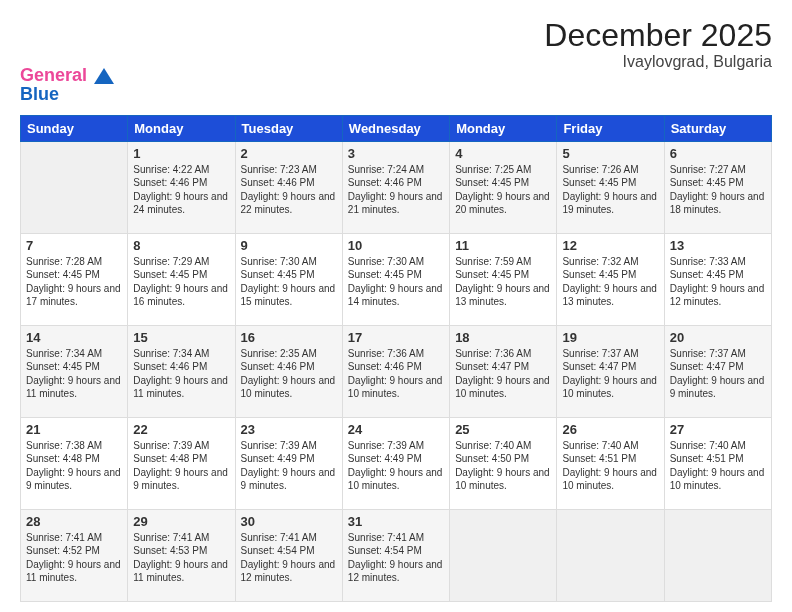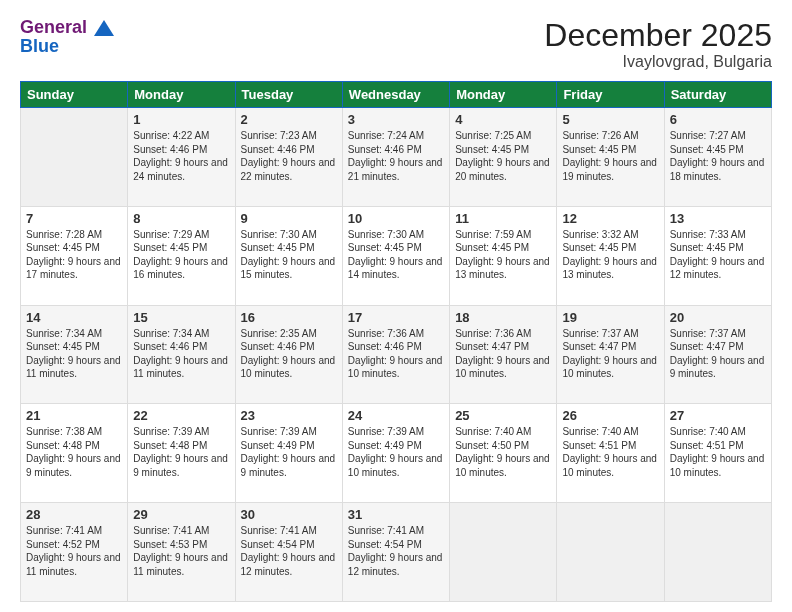--- a/index.html
+++ b/index.html
@@ -43,21 +43,21 @@
       color: #444;
     }
     .calendar {
       flex: 1;
       border: 1px solid #ccc;
       border-collapse: collapse;
       width: 100%;
       table-layout: fixed;
     }
     .calendar th {
-      background-color: #15803d;
+      background-color: #1d4ed8;
       color: #fff;
       text-align: left;
       padding: 5px 6px;
       font-size: 13px;
       font-weight: bold;
       border: 1px solid #1565c0;
     }
     .calendar td {
       vertical-align: top;
       padding: 4px 5px;
@@ -85,21 +85,21 @@
     .row-odd td { background: #f5f5f5; }
     .empty-cell { background: #f0f0f0 !important; }
   </style>
 </head>
 <body>
 
 <div class="page">
   <div class="header">
     <div class="logo">
       <div style="display:flex;align-items:center;gap:2px;">
-        <div style="font-size:18px;font-weight:bold;color:#701a75;line-height:1.1;">
+        <div style="font-size:18px;font-weight:bold;color:#ec4899;line-height:1.1;margin-top:48px;">
           <span>General</span>
           <svg style="display:inline-block;vertical-align:middle;margin-left:2px;" width="20" height="16" viewBox="0 0 20 16">
             <polygon points="0,16 10,0 20,16" fill="#1565c0"></polygon>
           </svg>
         </div>
       </div>
       <div style="font-size:18px;font-weight:bold;color:#1565c0;margin-top:-2px;">Blue</div>
     </div>
     <div class="title-block">
       <h1>December 2025</h1>
@@ -163,21 +163,21 @@
           <td>
             <span class="day-num">10</span>
             <div class="cell-text"><span>Sunrise: 7:30 AM</span><br><span>Sunset: 4:45 PM</span><br><span>Daylight: 9 hours and 14 minutes.</span></div>
           </td>
           <td>
             <span class="day-num">11</span>
             <div class="cell-text"><span>Sunrise: 7:59 AM</span><br><span>Sunset: 4:45 PM</span><br><span>Daylight: 9 hours and 13 minutes.</span></div>
           </td>
           <td>
             <span class="day-num">12</span>
-            <div class="cell-text"><span>Sunrise: 3:32 AM</span><br><span>Sunset: 4:45 PM</span><br><span>Daylight: 9 hours and 13 minutes.</span></div>
+            <div class="cell-text"><span>Sunrise: 7:32 AM</span><br><span>Sunset: 4:45 PM</span><br><span>Daylight: 9 hours and 13 minutes.</span></div>
           </td>
           <td>
             <span class="day-num">13</span>
             <div class="cell-text"><span>Sunrise: 7:33 AM</span><br><span>Sunset: 4:45 PM</span><br><span>Daylight: 9 hours and 12 minutes.</span></div>
           </td>
         </tr>
         <tr class="row-odd">
           <td>
             <span class="day-num">14</span>
             <div class="cell-text"><span>Sunrise: 7:34 AM</span><br><span>Sunset: 4:45 PM</span><br><span>Daylight: 9 hours and 11 minutes.</span></div>

